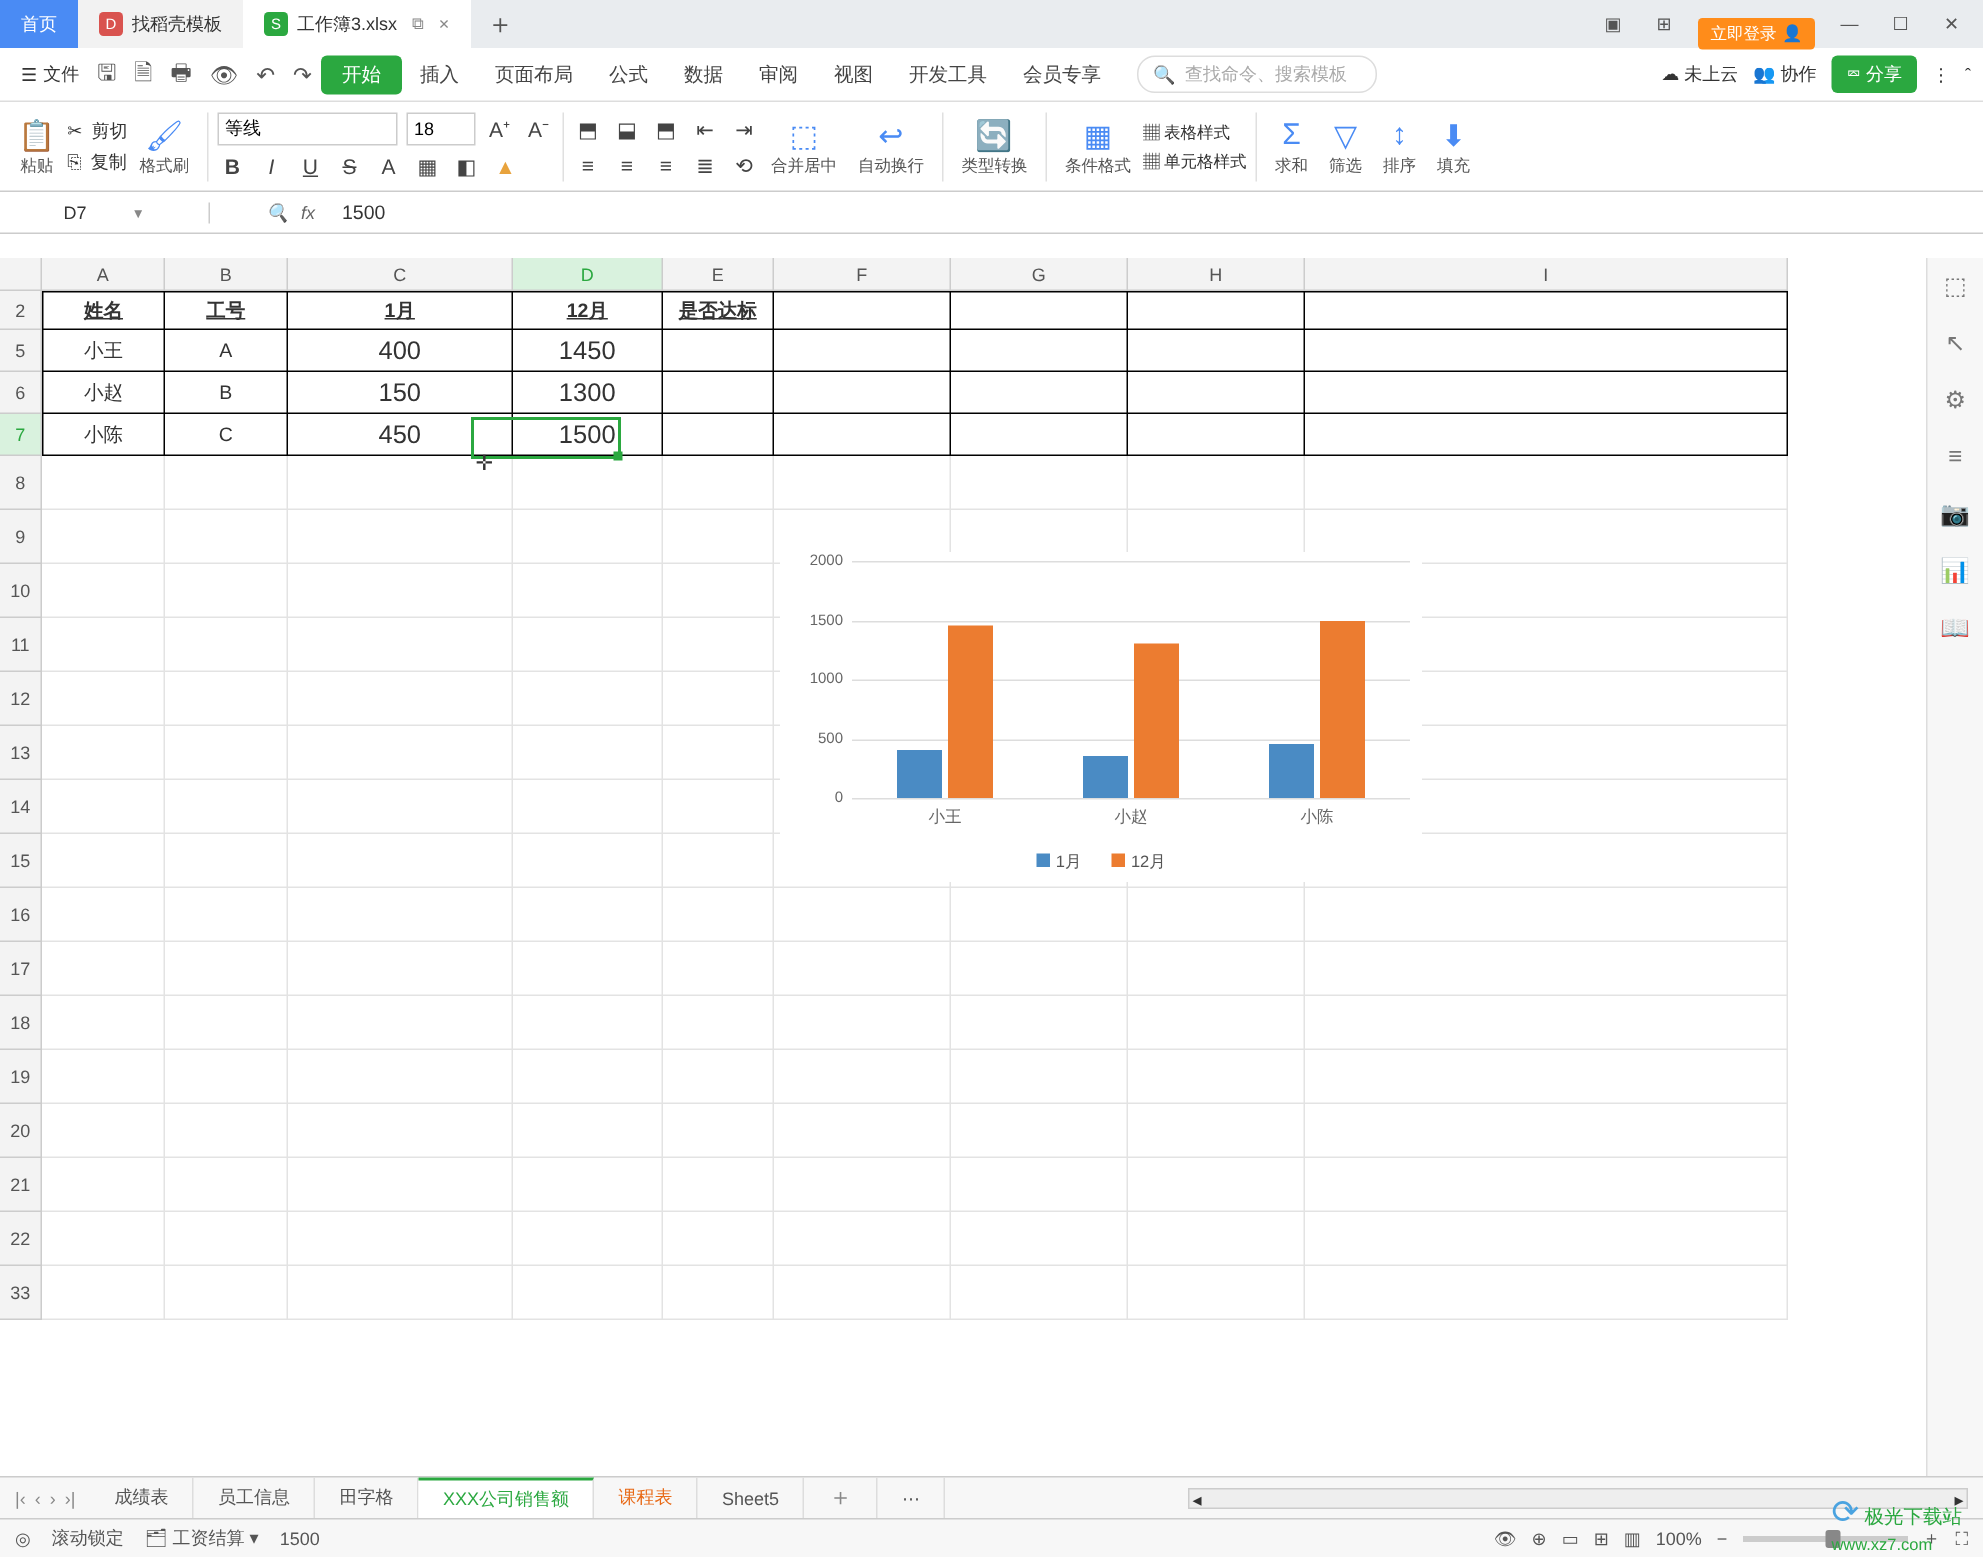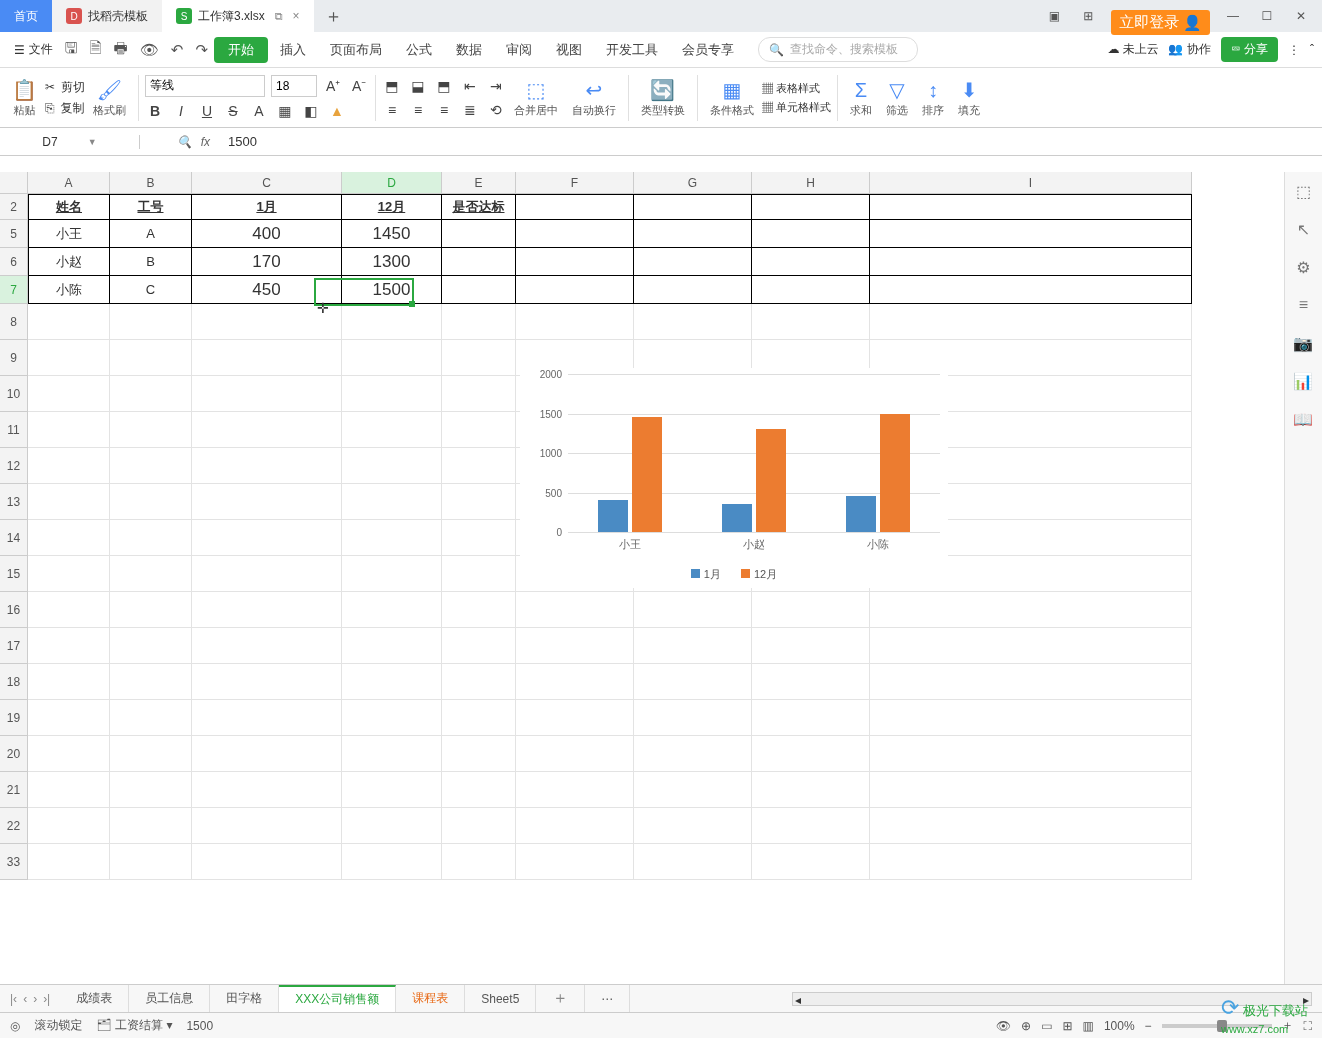--- a/index.html
+++ b/index.html
@@ -11,21 +11,21 @@
 .tab.blue { background: #4a8bf4; color: #fff; }
 .tab.red-ico { background: #f2f2f2; }
 .tab.active { background: #fff; }
 .tab .ico { width: 16px; height: 16px; margin-right: 6px; display: inline-flex; align-items: center; justify-content: center; border-radius: 3px; }
 .tab .ico.r { background: #d9534f; color: #fff; font-size: 10px; }
 .tab .ico.g { background: #2ba840; color: #fff; font-size: 10px; }
 .tab .close-x { margin-left: 10px; color: #888; }
 .tab .dup { margin-left: 10px; color: #888; font-size: 11px; }
 .tab.plus { width: 40px; justify-content: center; color: #555; font-size: 18px; }
 .title-right { margin-left: auto; display: flex; align-items: center; gap: 12px; padding-right: 10px; }
-.title-right .login { background: #ff8c1a; color: #fff; padding: 3px 8px; border-radius: 3px; display: flex; align-items: center; gap: 4px; font-size: 15px; margin-top: 13px; }
+.title-right .login { background: #ff8c1a; color: #fff; padding: 3px 8px; border-radius: 3px; display: flex; align-items: center; gap: 4px; font-size: 11px; margin-top: 13px; }
 .winbtn { width: 22px; text-align: center; color: #555; }
 
 
 .menubar { height: 36px; border-bottom: 1px solid #ddd; display: flex; align-items: center; padding: 0 8px; background: #fff; }
 .menubar .file-trigger { display: flex; align-items: center; gap: 4px; padding: 0 6px; }
 .menubar .qtool { padding: 0 6px; color: #555; font-size: 15px; }
 .menubar .mtab { padding: 0 12px; font-size: 13px; color: #444; cursor: pointer; }
 .menubar .mtab.active { background: #2ba840; color: #fff; border-radius: 4px; padding: 4px 14px; }
 .menubar .search { margin-left: 12px; border: 1px solid #ddd; border-radius: 12px; padding: 3px 10px; color: #aaa; display: flex; align-items: center; gap: 6px; width: 160px; }
 .menubar .right-cluster { margin-left: auto; display: flex; align-items: center; gap: 10px; }
@@ -329,21 +329,21 @@
         <div class="cell " style="width: 100px; font-size: 17px;">1450</div>
         <div class="cell " style="width: 74px; font-size: 17px;"></div>
         <div class="cell " style="width: 118px;"></div>
         <div class="cell " style="width: 118px;"></div>
         <div class="cell " style="width: 118px;"></div>
         <div class="cell " style="width: 322px;"></div>
       </div>
       <div class="row tbl" style="height: 28px;">
         <div class="cell tleft" style="width: 82px;">小赵</div>
         <div class="cell " style="width: 82px;">B</div>
-        <div class="cell " style="width: 150px; font-size: 17px;">170</div>
+        <div class="cell " style="width: 150px; font-size: 17px;">150</div>
         <div class="cell " style="width: 100px; font-size: 17px;">1300</div>
         <div class="cell " style="width: 74px; font-size: 17px;"></div>
         <div class="cell " style="width: 118px;"></div>
         <div class="cell " style="width: 118px;"></div>
         <div class="cell " style="width: 118px;"></div>
         <div class="cell " style="width: 322px;"></div>
       </div>
       <div class="row tbl" style="height: 28px;">
         <div class="cell tleft" style="width: 82px;">小陈</div>
         <div class="cell " style="width: 82px;">C</div>

